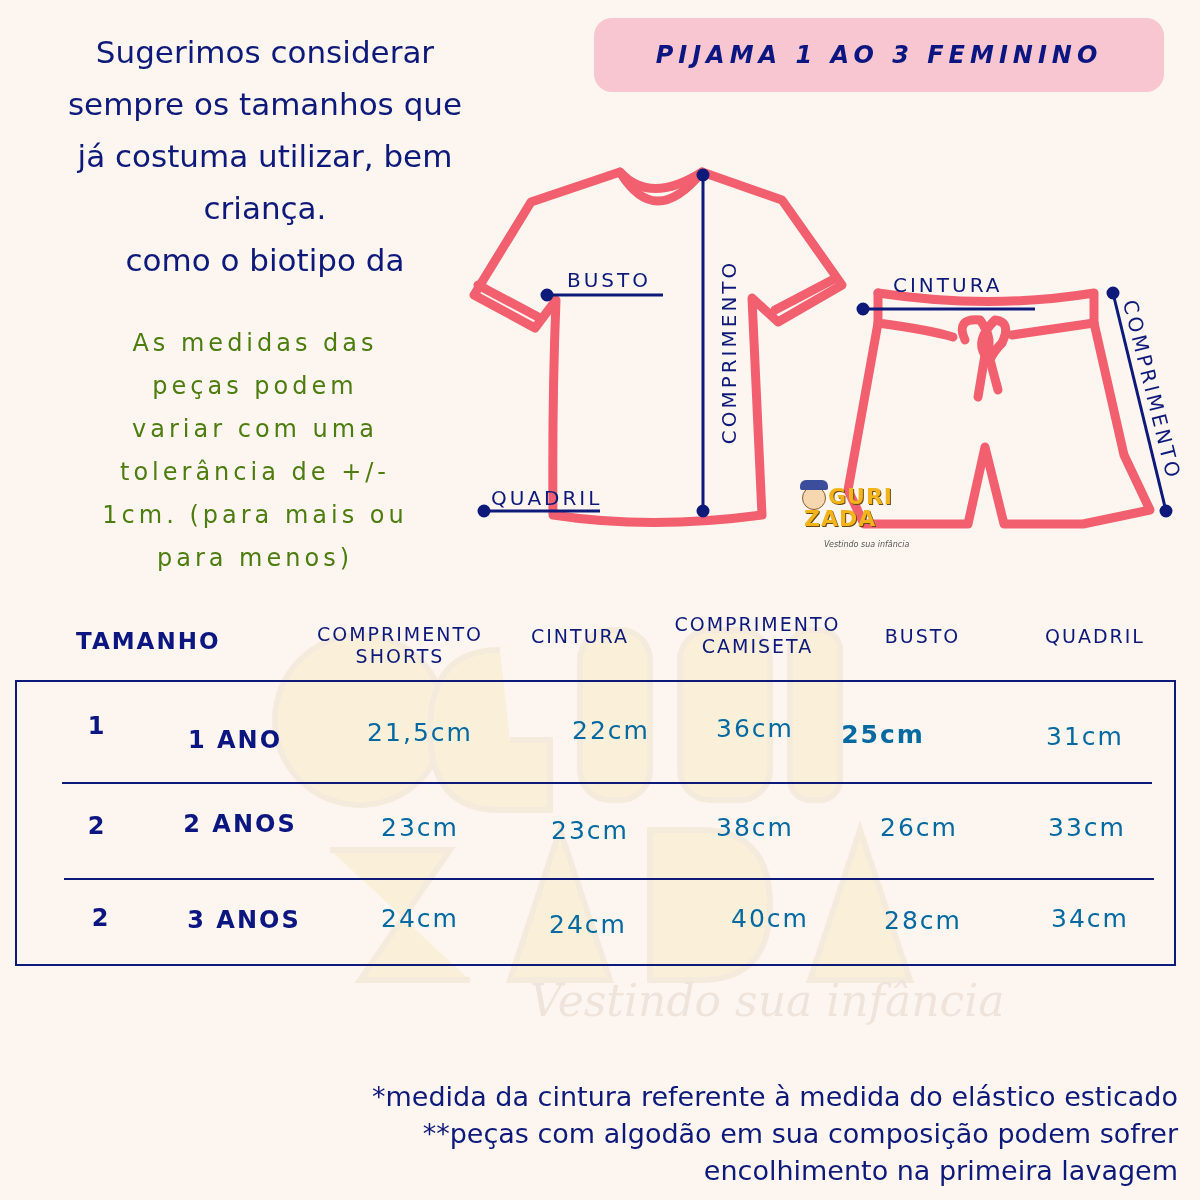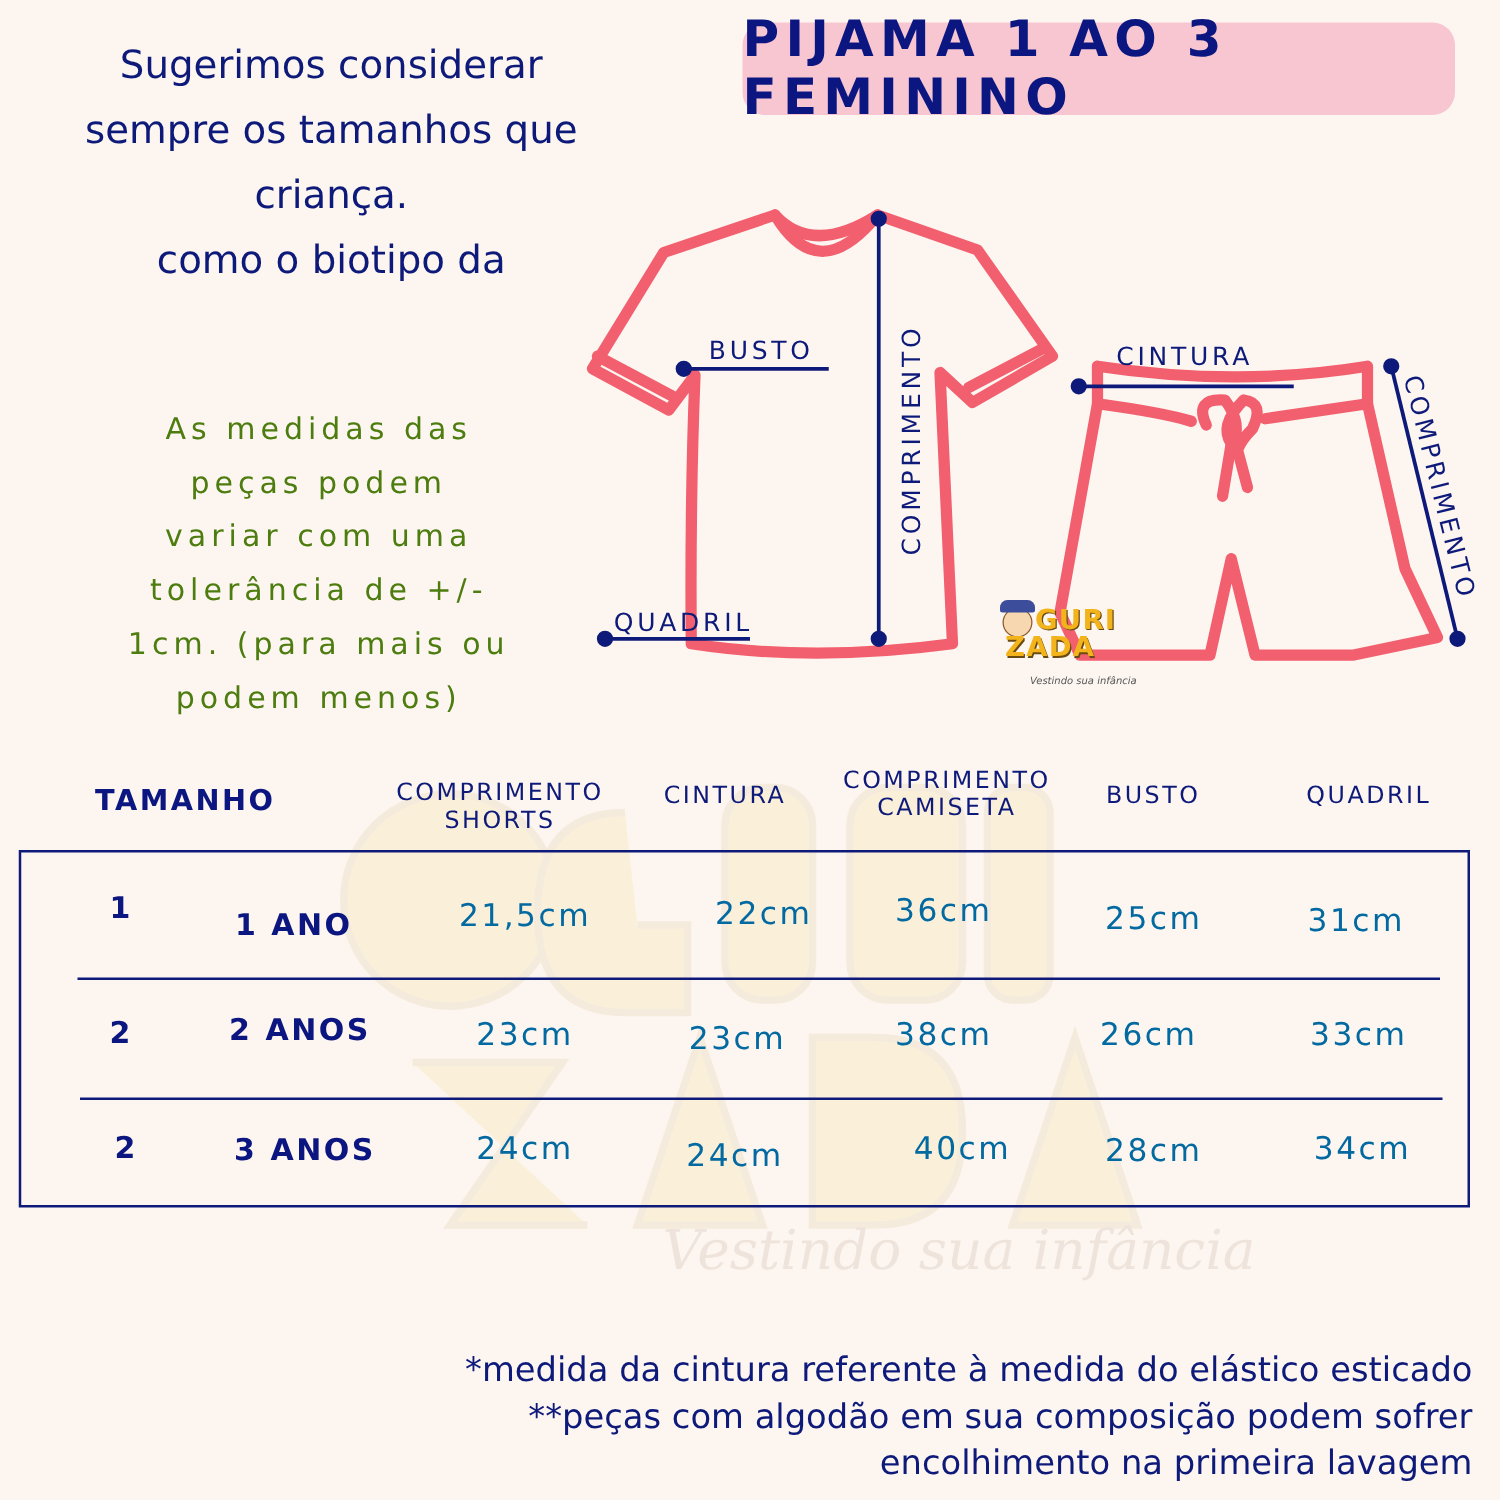--- a/index.html
+++ b/index.html
@@ -10,21 +10,21 @@
     color:#0e1a7a;
   }
   .abs { position:absolute; }
   .title-badge {
     left:594px; top:18px; width:570px; height:74px;
     background:#f7c6d0; border-radius:18px;
     display:flex; align-items:center; justify-content:center;
   }
   .title-badge span {
     font-family:"DejaVu Sans", sans-serif; font-weight:bold;
-    font-size:40px; letter-spacing:5px; color:#0b1680;
+    font-size:24px; letter-spacing:5px; color:#0b1680;font-style:italic;
   }
   .intro {
     left:10px; top:26px; width:510px; text-align:center;
     font-size:31px; line-height:52px; color:#0e1a7a;
   }
   .intro2 {
     left:10px; top:322px; width:490px; text-align:center;
     font-size:24px; line-height:43px; letter-spacing:4px; color:#4d7c0f;
   }
   .diagram { left:0; top:0; width:1200px; height:600px; pointer-events:none; }
@@ -101,30 +101,31 @@
 </div>
 <div class="abs wm-tag">Vestindo sua infância</div>
 
 <div class="abs title-badge">
   <span>PIJAMA 1 AO 3 FEMININO</span>
 </div>
 
 <div class="abs intro">
   <div>Sugerimos considerar</div>
   <div>sempre os tamanhos que</div>
+  <div>já costuma utilizar, bem</div>
   <div>criança.</div>
   <div>como o biotipo da</div>
 </div>
 <div class="abs intro2">
   <div>As medidas das</div>
   <div>peças podem</div>
   <div>variar com uma</div>
   <div>tolerância de +/-</div>
   <div>1cm. (para mais ou</div>
-  <div>podem menos)</div>
+  <div>para menos)</div>
 </div>
 
 <svg class="abs diagram" viewBox="0 0 1200 600" width="1200" height="600">
 
   <g fill="none" stroke="#f25f6e" stroke-width="9" stroke-linejoin="round" stroke-linecap="round">
     <path d="M531 202 L620 172 Q650 205 702 172 L782 200 L842 285 L778 322 L752 298 Q757 400 762 515 Q650 530 553 515 Q552 400 556 300 L535 328 L474 295 Z"></path>
     <path d="M620 172 Q655 230 702 172"></path>
     <path d="M478 285 L540 318"></path>
     <path d="M836 278 L775 310"></path>
   </g>
@@ -184,21 +185,21 @@
 <div class="abs table-box">
   <div class="row-line" style="left:45px; top:100px; width:1090px;"></div>
   <div class="row-line" style="left:47px; top:196px; width:1090px;"></div>
 
   <div>
     <div class="cell cell-bold" style="left:80px; top:30px;">1</div>
     <div class="cell cell-bold" style="left:218px; top:44px;">1 ANO</div>
     <div class="cell" style="left:403px; top:36px;">21,5cm</div>
     <div class="cell" style="left:583px; top:34px;margin-left:11px;">22cm</div>
     <div class="cell" style="left:738px; top:32px;">36cm</div>
-    <div class="cell" style="left:906px; top:38px;">25cm</div>
+    <div class="cell" style="left:866px; top:38px;font-weight:bold;">25cm</div>
     <div class="cell" style="left:1068px; top:40px;">31cm</div>
   </div>
 
   <div>
     <div class="cell cell-bold" style="left:80px; top:130px;">2</div>
     <div class="cell cell-bold" style="left:223px; top:128px;">2 ANOS</div>
     <div class="cell" style="left:403px; top:131px;">23cm</div>
     <div class="cell" style="left:573px; top:134px;">23cm</div>
     <div class="cell" style="left:738px; top:131px;">38cm</div>
     <div class="cell" style="left:902px; top:131px;">26cm</div>

